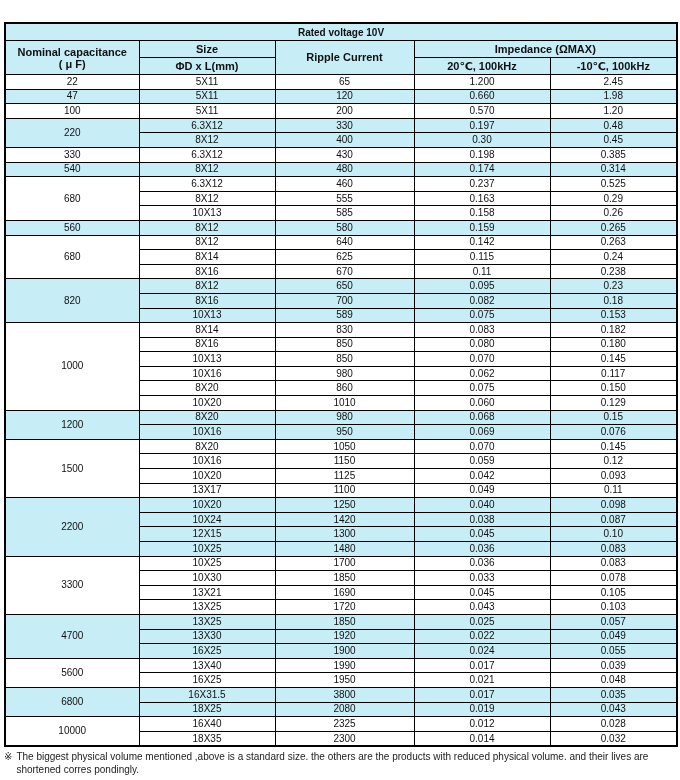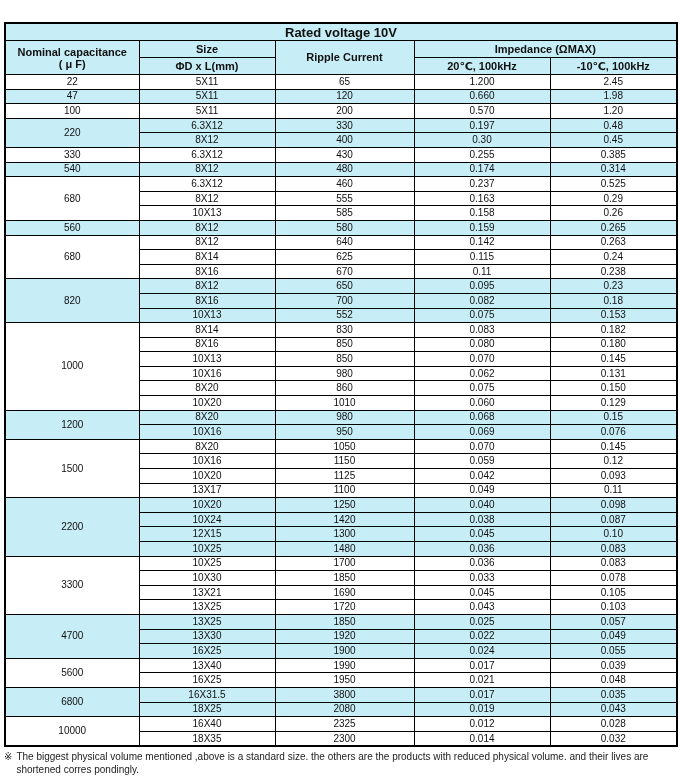--- a/index.html
+++ b/index.html
@@ -16,21 +16,21 @@
     position:absolute;left:4px;top:22px;width:672px;
     border-collapse:collapse;table-layout:fixed;
     border:2px solid #000;
   }
   .spec-table th,.spec-table td{
     border:1px solid #000;
     text-align:center;vertical-align:middle;
     padding:0;overflow:hidden;white-space:nowrap;
   }
   .title-row td{
-    height:16px;font-weight:bold;font-size:13px;
+    height:16px;font-weight:bold;font-size:10px;
     background:var(--hl);
   }
   thead th{
     background:var(--hl);font-weight:bold;font-size:11px;
     height:16px;line-height:11px;
   }
   thead .two-line div{line-height:12px;}
   tbody td{
     height:13.6px;font-size:10px;line-height:10px;
   }
@@ -107,21 +107,21 @@
       <tr class="shaded group-inner">
         <td>8X12</td>
         <td>400</td>
         <td>0.30</td>
         <td>0.45</td>
       </tr>
       <tr class="group-first">
         <td rowspan="1">330</td>
         <td>6.3X12</td>
         <td>430</td>
-        <td>0.255</td>
+        <td>0.198</td>
         <td>0.385</td>
       </tr>
       <tr class="shaded group-first">
         <td rowspan="1">540</td>
         <td>8X12</td>
         <td>480</td>
         <td>0.174</td>
         <td>0.314</td>
       </tr>
       <tr class="group-first">
@@ -177,21 +177,21 @@
         <td>0.23</td>
       </tr>
       <tr class="shaded group-inner">
         <td>8X16</td>
         <td>700</td>
         <td>0.082</td>
         <td>0.18</td>
       </tr>
       <tr class="shaded group-inner">
         <td>10X13</td>
-        <td>552</td>
+        <td>589</td>
         <td>0.075</td>
         <td>0.153</td>
       </tr>
       <tr class="group-first">
         <td rowspan="6">1000</td>
         <td>8X14</td>
         <td>830</td>
         <td>0.083</td>
         <td>0.182</td>
       </tr>
@@ -204,21 +204,21 @@
       <tr class="group-inner">
         <td>10X13</td>
         <td>850</td>
         <td>0.070</td>
         <td>0.145</td>
       </tr>
       <tr class="group-inner">
         <td>10X16</td>
         <td>980</td>
         <td>0.062</td>
-        <td>0.131</td>
+        <td>0.117</td>
       </tr>
       <tr class="group-inner">
         <td>8X20</td>
         <td>860</td>
         <td>0.075</td>
         <td>0.150</td>
       </tr>
       <tr class="group-inner">
         <td>10X20</td>
         <td>1010</td>

